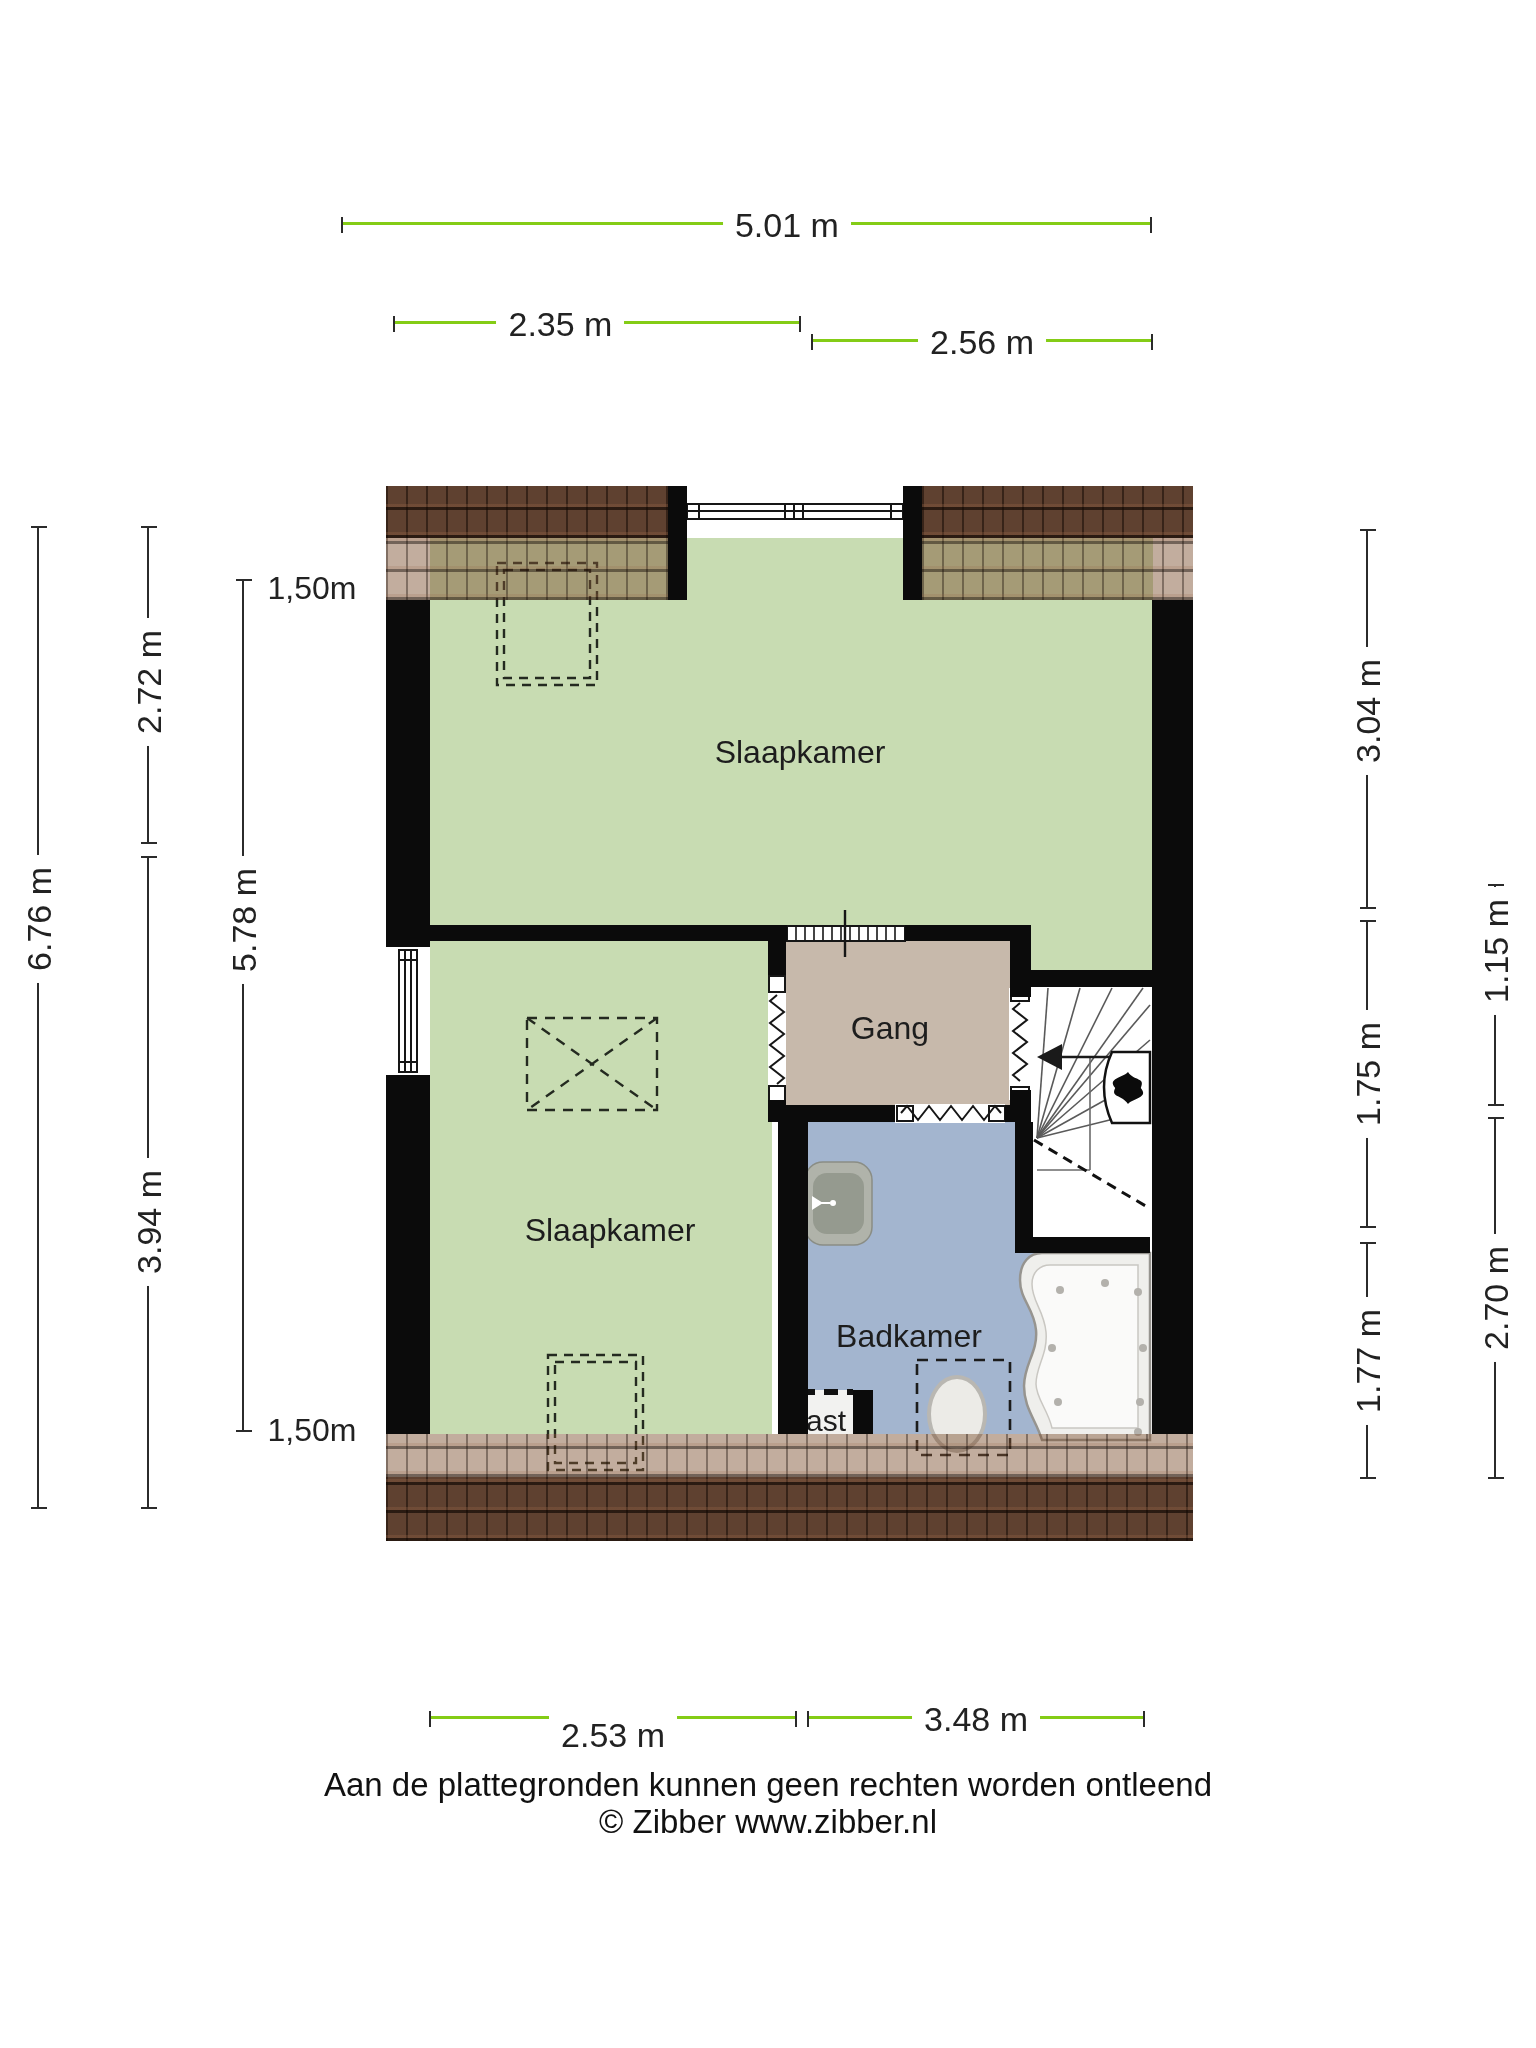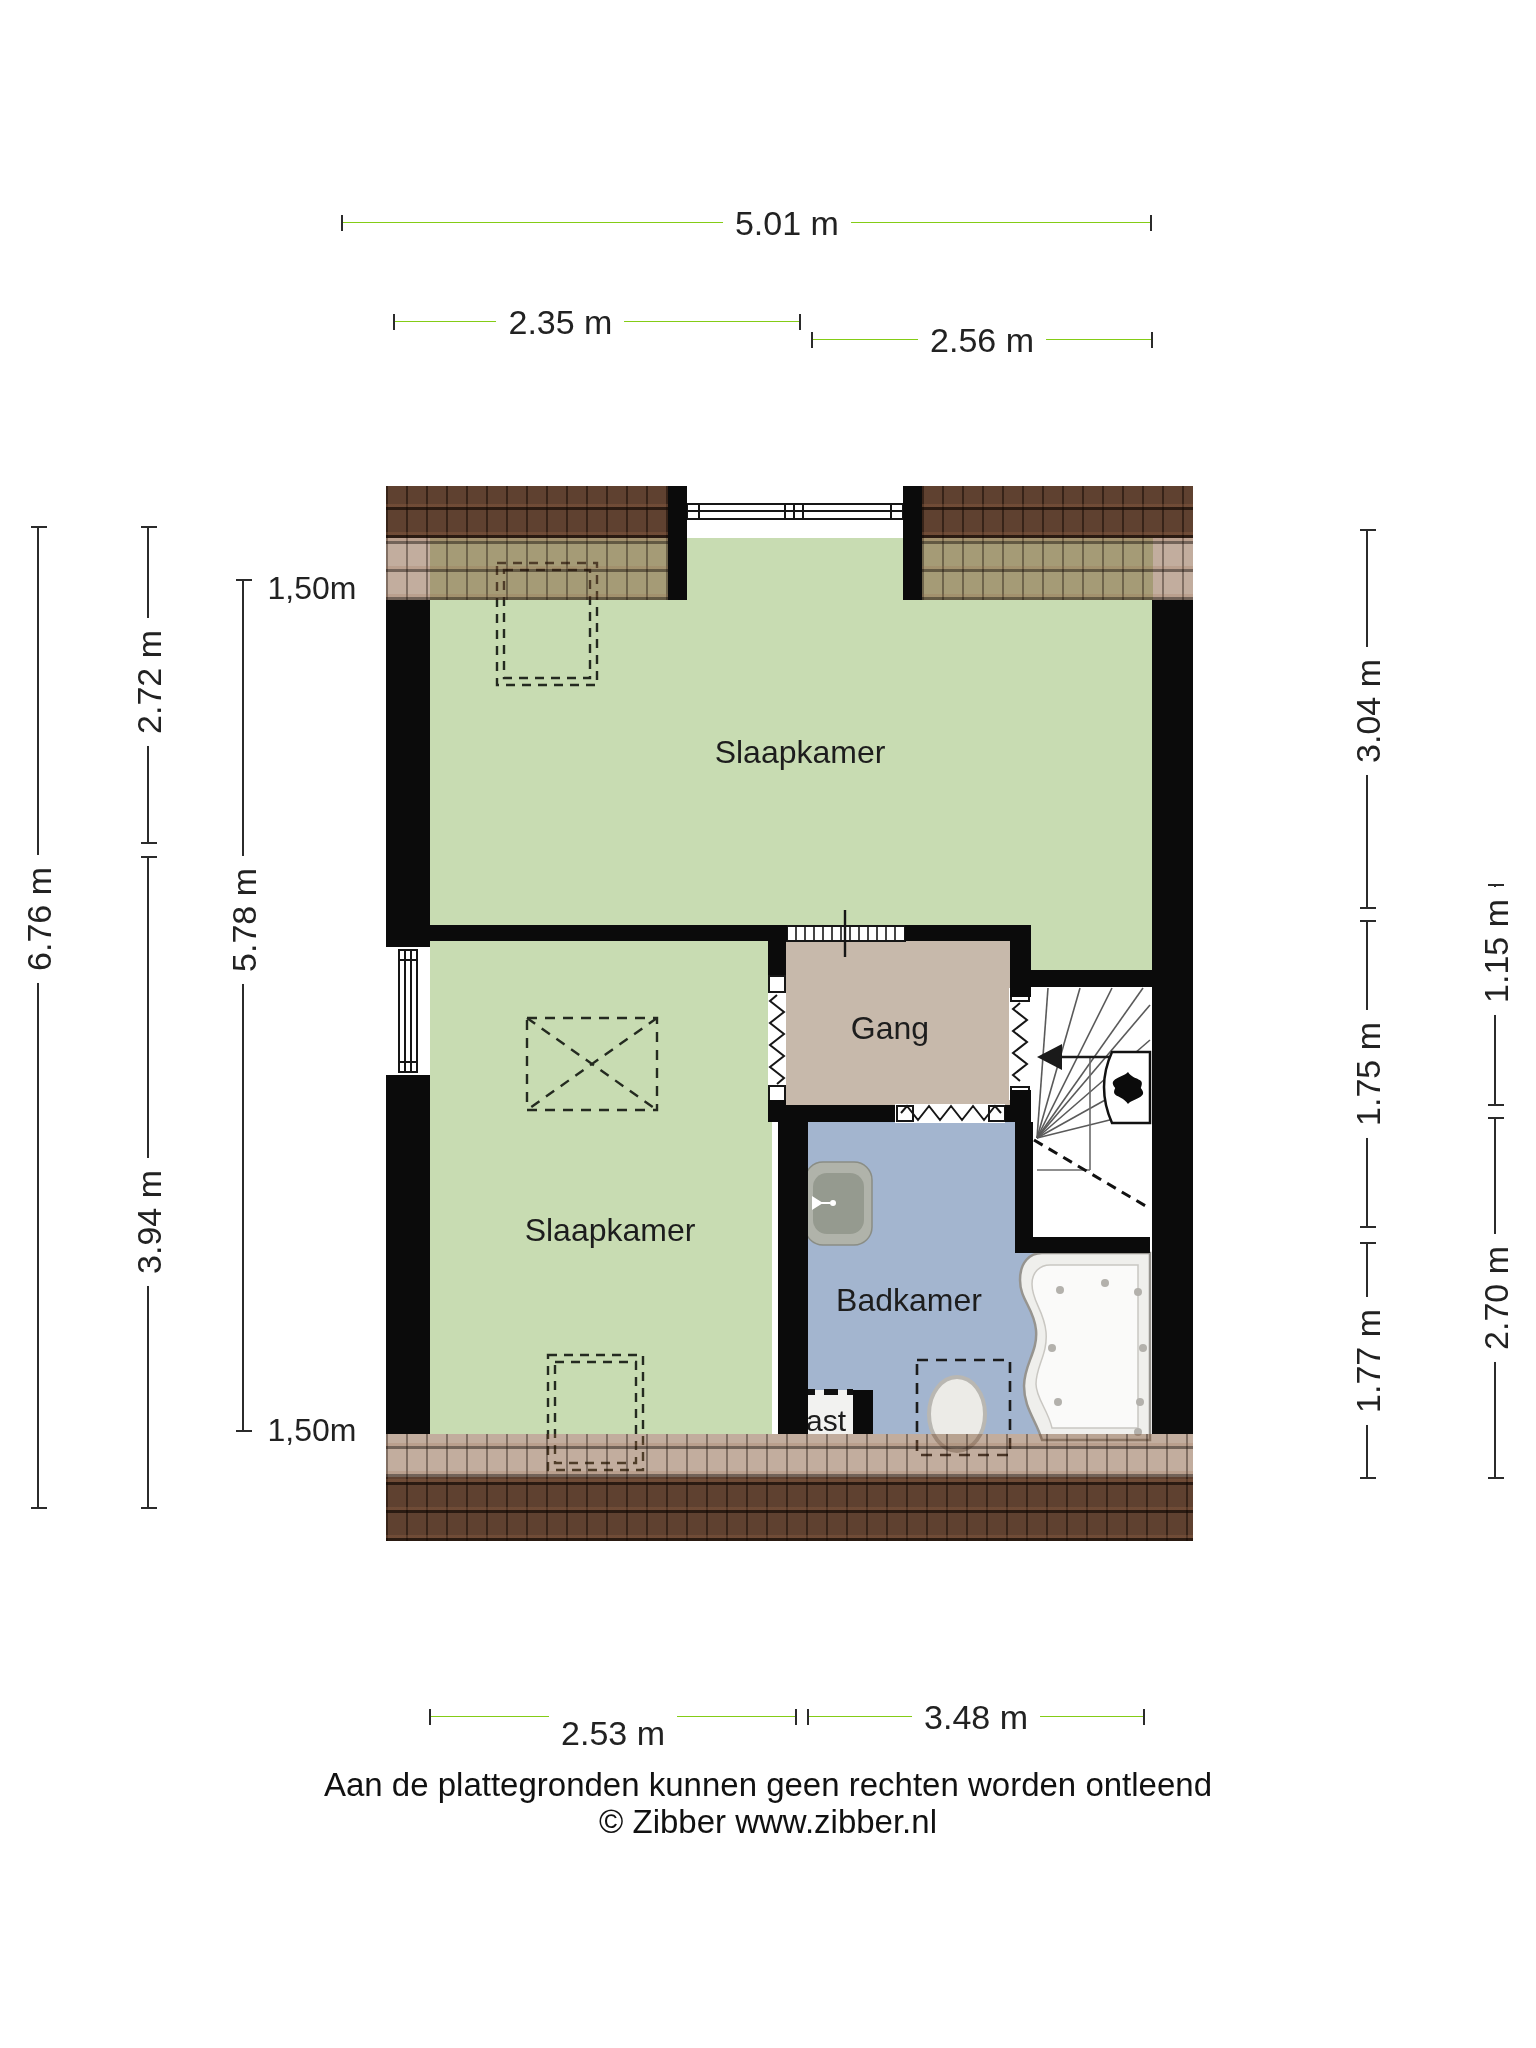--- a/index.html
+++ b/index.html
@@ -1,19 +1,19 @@
 <!DOCTYPE html>
 <html><head>
 <meta charset="utf-8">
 <style>
   html,body{margin:0;padding:0;background:#ffffff;}
   .canvas{position:relative;width:1536px;height:2048px;background:#fff;overflow:hidden;
           font-family:"Liberation Sans", sans-serif;color:#1d1d1d;}
   
-  .dim-h{position:absolute;height:0;border-top:1px solid #84cc16;text-align:center;}
+  .dim-h{position:absolute;height:0;border-top:3px solid #84cc16;text-align:center;}
   .dim-h::before,.dim-h::after{content:'';position:absolute;top:-8px;width:2px;height:16px;background:#2b2b2b;}
   .dim-h::before{left:-1px;} .dim-h::after{right:-1px;}
   .dim-v{position:absolute;width:0;border-left:2px solid #2b2b2b;}
   .dim-v::before,.dim-v::after{content:'';position:absolute;left:-8px;width:16px;height:2px;background:#2b2b2b;}
   .dim-v::before{top:-1px;} .dim-v::after{bottom:-1px;}
   .dlabel{position:absolute;background:#fff;padding:0 12px;white-space:nowrap;
           font-size:34px;color:#222;transform:translate(-50%,-50%);}
   .dlabel-v{position:absolute;background:#fff;padding:0 12px;white-space:nowrap;
           font-size:34px;color:#222;left:50%;transform:translate(-50%,-50%) rotate(-90deg);}
   .htext{position:absolute;font-size:32px;color:#222;transform:translate(-50%,-50%);white-space:nowrap;}
@@ -217,21 +217,21 @@
 
     <g stroke="#242a20" stroke-width="2.4" fill="none" stroke-dasharray="9 7">
       <rect x="548" y="1355" width="95" height="115"></rect>
       <rect x="555" y="1362" width="81" height="101"></rect>
     </g>
   </svg>
 
   <div class="room-label" style="left:800px;top:752px;">Slaapkamer</div>
   <div class="room-label" style="left:610px;top:1230px;">Slaapkamer</div>
   <div class="room-label" style="left:890px;top:1028px;">Gang</div>
-  <div class="room-label" style="left:909px;top:1300px;">Badkamer</div>
+  <div class="room-label" style="left:909px;top:1336px;">Badkamer</div>
   <div class="room-label" style="left:816px;top:1421px;font-size:30px;">Kast</div>
 
   <div class="roof" style="left:386px;top:486px;width:282px;height:52px;"></div>
   <div class="roof" style="left:922px;top:486px;width:271px;height:52px;"></div>
   <div class="roof-lite" style="left:386px;top:538px;width:282px;height:62px;"></div>
   <div class="roof-lite" style="left:922px;top:538px;width:271px;height:62px;"></div>
   <div class="roof-lite" style="left:386px;top:1434px;width:807px;height:43px;"></div>
   <div class="roof" style="left:386px;top:1477px;width:807px;height:64px;"></div>
 
   <div class="wall" style="left:386px;top:600px;width:44px;height:347px;"></div>

